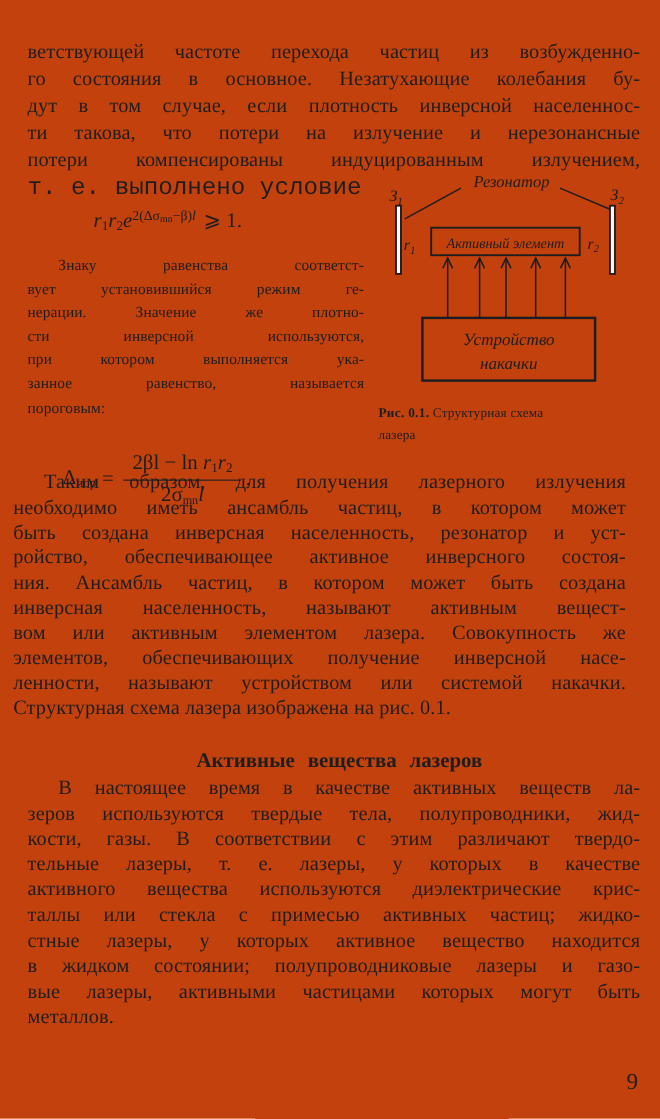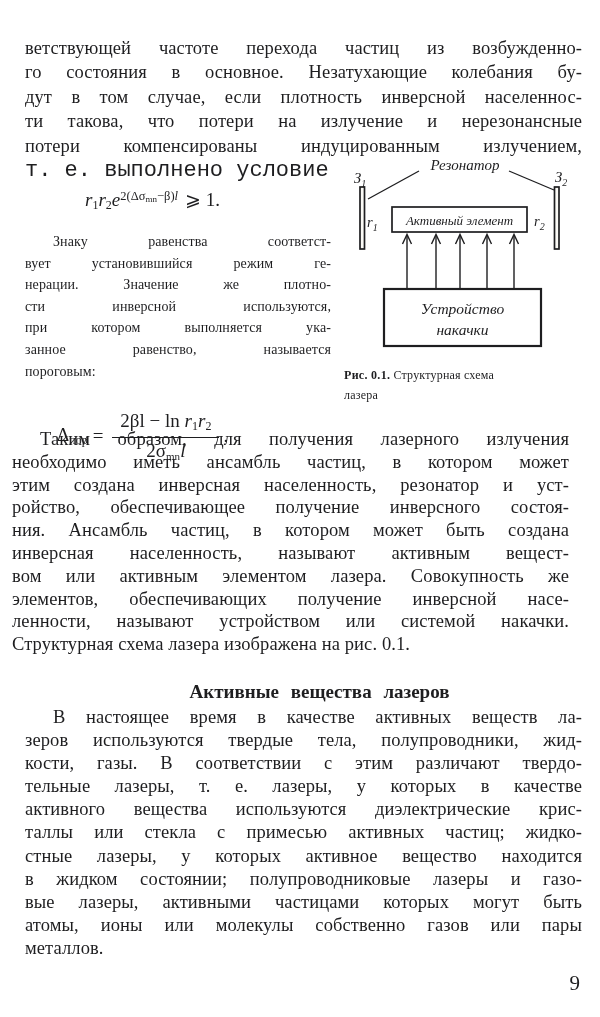--- a/index.html
+++ b/index.html
@@ -1,38 +1,38 @@
 <!DOCTYPE html>
 <html><head>
 <meta charset="utf-8">
 <style>
   * { margin:0; padding:0; box-sizing:border-box; }
   html,body { background:#e8e6e0; }
   .page {
     position:relative;
     width:600px; height:1017px;
     margin:0 auto;
-    background:#ffffff;
+    background:#c2410c;
     color:#1e1e20;
     font-family:"Liberation Serif","DejaVu Serif",serif;
     overflow:hidden;
   }
   
   .tline { text-align:justify; text-align-last:justify; }
   .tline.last { text-align-last:left; }
   .alljust .tline.last { text-align-last:justify; }
   .indent .tline:first-child { text-indent:28px; }
 
   .para { font-size:18.5px; line-height:24.4px; letter-spacing:0.1px; }
 
   .p-intro  { position:absolute; top:36px;  left:25px; width:557px; }
   .leftcol  { position:absolute; top:159px; left:25px; width:306px; }
   .figcol   { position:absolute; top:147px; left:344px; width:256px; }
   .p-main   { position:absolute; top:428px; left:12px; width:557px; line-height:22.8px; }
-  .heading  { position:absolute; top:681px; left:41px; width:557px;
+  .heading  { position:absolute; top:681px; left:30px; width:557px;
               text-align:center; font-size:19px; font-weight:bold; word-spacing:7px; }
   .p-active { position:absolute; top:706px; left:25px; width:557px; line-height:23.1px; }
   .pagenum  { position:absolute; top:971px; right:20px; font-size:21px; }
 
   .cond { font-size:22px; line-height:24px;font-family:Liberation Mono, monospace; }
 
   
   .formula { font-size:19px; }
   .f1 { margin:5px 0 2px 60px; }
   .f1 sup { font-size:12.5px; vertical-align:6px; letter-spacing:0; }
@@ -129,41 +129,40 @@
     </svg>
     <div class="caption">
       <div><b>Рис. 0.1.</b>&nbsp;<span>Структурная схема</span></div>
       <div>лазера</div>
     </div>
   </div>
 
   <div class="para indent p-main">
       <div class="tline">Таким образом, для получения лазерного излучения</div>
       <div class="tline">необходимо иметь ансамбль частиц, в котором может</div>
-      <div class="tline">этим создана инверсная населенность, резонатор и уст-</div>
-      <div class="tline">ройство, обеспечивающее получение инверсного состоя-</div>
+      <div class="tline">быть создана инверсная населенность, резонатор и уст-</div>
+      <div class="tline">ройство, обеспечивающее активное инверсного состоя-</div>
       <div class="tline">ния. Ансамбль частиц, в котором может быть создана</div>
       <div class="tline">инверсная населенность, называют активным вещест-</div>
       <div class="tline">вом или активным элементом лазера. Совокупность же</div>
       <div class="tline">элементов, обеспечивающих получение инверсной насе-</div>
       <div class="tline">ленности, называют устройством или системой накачки.</div>
       <div class="tline last">Структурная схема лазера изображена на рис. 0.1.</div>
     </div>
 
   <h2 class="heading">Активные вещества лазеров</h2>
 
   <div class="para indent p-active">
       <div class="tline">В настоящее время в качестве активных веществ ла-</div>
       <div class="tline">зеров используются твердые тела, полупроводники, жид-</div>
       <div class="tline">кости, газы. В соответствии с этим различают твердо-</div>
       <div class="tline">тельные лазеры, т. е. лазеры, у которых в качестве</div>
       <div class="tline">активного вещества используются диэлектрические крис-</div>
       <div class="tline">таллы или стекла с примесью активных частиц; жидко-</div>
       <div class="tline">стные лазеры, у которых активное вещество находится</div>
       <div class="tline">в жидком состоянии; полупроводниковые лазеры и газо-</div>
       <div class="tline">вые лазеры, активными частицами которых могут быть</div>
-      <div class="tline">атомы, ионы или молекулы собственно газов или пары</div>
       <div class="tline last">металлов.</div>
     </div>
 
   <div class="pagenum">9</div>
 
 </div>
 
 </body></html>

